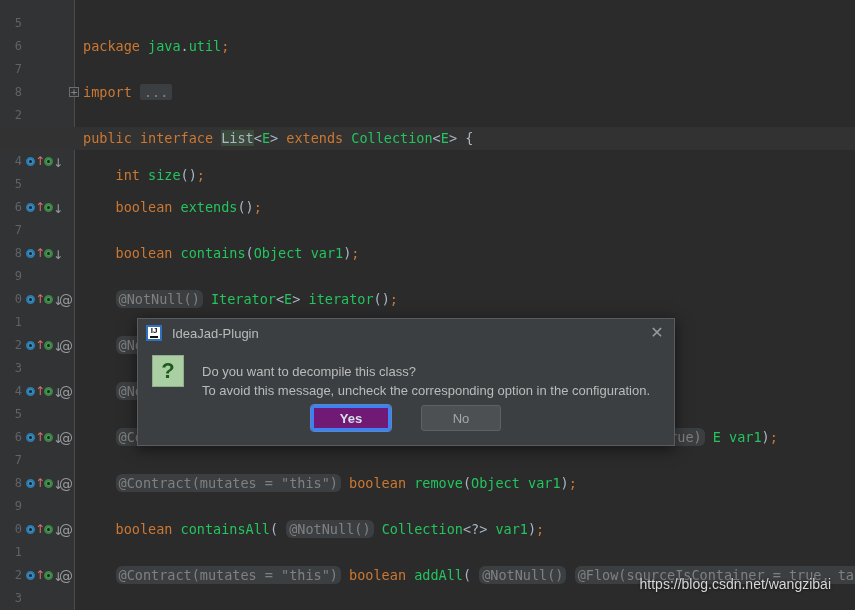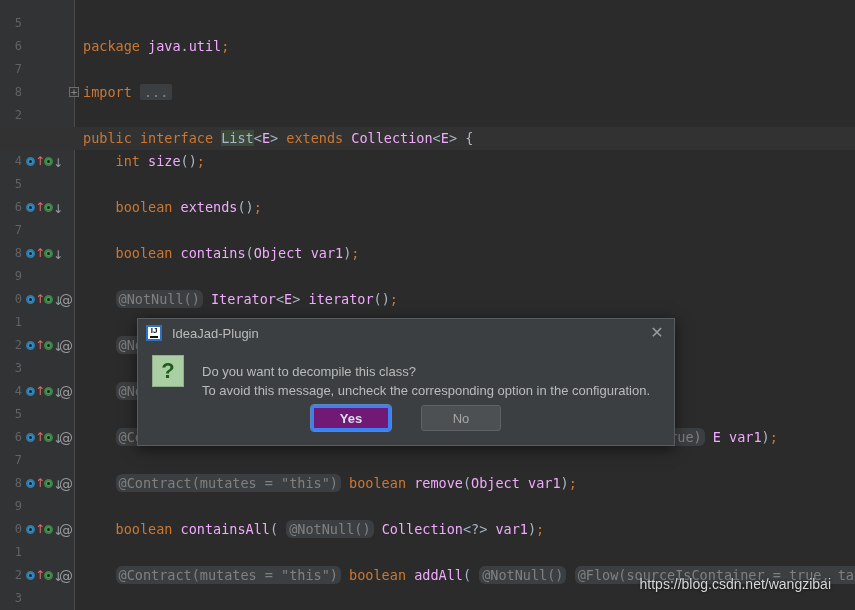--- a/index.html
+++ b/index.html
@@ -131,21 +131,21 @@
     position: absolute;
     left: 83px;
     top: 0;
     height: 23px;
     line-height: 23px;
     font-family: "DejaVu Sans Mono", monospace;
     font-size: 13.5px;
     white-space: pre;
   }
   .kw   { color: #cc7832; }
-  .id   { color: #f0abfc; }
+  .id   { color: #22c55e; }
   .pun  { color: #a9b7c6; }
   .sem  { color: #cc7832; }
   .chip {
     background: #3c3f41;
     color: #808080;
     border-radius: 6px;
     padding: 1px 3px;
   }
   .hl-ident {
     background: #3b4a3b;
@@ -507,21 +507,21 @@
           <span class="lineno">3</span>
         </div>
       </div>
     <div id="lines-host">
         <div class="code-line" style="top: 12px;"><span class="code-text"><span class="pun"></span></span></div>
         <div class="code-line" style="top: 35px;"><span class="code-text"><span class="pun"></span><span class="kw">package</span><span class="pun"> </span><span class="id">java</span><span class="pun">.</span><span class="id">util</span><span class="pun"></span><span class="sem">;</span><span class="pun"></span></span></div>
         <div class="code-line" style="top: 58px;"><span class="code-text"><span class="pun"></span></span></div>
         <div class="code-line" style="top: 81px;"><span class="code-text"><span class="kw">import</span><span class="pun"> </span><span class="fold-placeholder">...</span></span></div>
         <div class="code-line" style="top: 104px;"><span class="code-text"><span class="pun"></span></span></div>
         <div class="code-line highlighted" style="top: 127px;"><span class="code-text"><span class="pun"></span><span class="kw">public</span><span class="pun"> </span><span class="kw">interface</span><span class="pun"> </span><span class="hl-ident">List</span><span class="pun">&lt;</span><span class="id">E</span><span class="pun">&gt; </span><span class="kw">extends</span><span class="pun"> </span><span class="id">Collection</span><span class="pun">&lt;</span><span class="id">E</span><span class="pun">&gt; {</span></span></div>
-        <div class="code-line" style="top: 150px;"><span class="code-text"><span class="pun">    </span><span class="kw">int</span><span class="pun"> </span><span class="id">size</span><span class="pun">()</span><span class="sem">;</span><span class="pun"></span></span></div>
+        <div class="code-line" style="top: 164px;"><span class="code-text"><span class="pun">    </span><span class="kw">int</span><span class="pun"> </span><span class="id">size</span><span class="pun">()</span><span class="sem">;</span><span class="pun"></span></span></div>
         <div class="code-line" style="top: 173px;"><span class="code-text"><span class="pun"></span></span></div>
         <div class="code-line" style="top: 196px;"><span class="code-text"><span class="pun">    </span><span class="kw">boolean</span><span class="pun"> </span><span class="id">extends</span><span class="pun">()</span><span class="sem">;</span><span class="pun"></span></span></div>
         <div class="code-line" style="top: 219px;"><span class="code-text"><span class="pun"></span></span></div>
         <div class="code-line" style="top: 242px;"><span class="code-text"><span class="pun">    </span><span class="kw">boolean</span><span class="pun"> </span><span class="id">contains</span><span class="pun">(</span><span class="id">Object</span><span class="pun"> </span><span class="id">var1</span><span class="pun">)</span><span class="sem">;</span><span class="pun"></span></span></div>
         <div class="code-line" style="top: 265px;"><span class="code-text"><span class="pun"></span></span></div>
         <div class="code-line" style="top: 288px;"><span class="code-text"><span class="pun">    </span><span class="chip">@NotNull()</span><span class="pun"> </span><span class="id">Iterator</span><span class="pun">&lt;</span><span class="id">E</span><span class="pun">&gt; </span><span class="id">iterator</span><span class="pun">()</span><span class="sem">;</span><span class="pun"></span></span></div>
         <div class="code-line" style="top: 311px;"><span class="code-text"><span class="pun"></span></span></div>
         <div class="code-line" style="top: 334px;"><span class="code-text"><span class="pun">    </span><span class="chip">@NotNull()</span><span class="pun"> </span><span class="id">Object</span><span class="pun">[] </span><span class="id">toArray</span><span class="pun">()</span><span class="sem">;</span><span class="pun"></span></span></div>
         <div class="code-line" style="top: 357px;"><span class="code-text"><span class="pun"></span></span></div>
         <div class="code-line" style="top: 380px;"><span class="code-text"><span class="pun">    </span><span class="chip">@NotNull()</span><span class="pun"> &lt;</span><span class="id">T</span><span class="pun">&gt; </span><span class="id">T</span><span class="pun">[] </span><span class="id">toArray</span><span class="pun">(</span><span class="chip">@NotNull()</span><span class="pun"> </span><span class="id">T</span><span class="pun">[] </span><span class="id">var1</span><span class="pun">)</span><span class="sem">;</span><span class="pun"></span></span></div>

